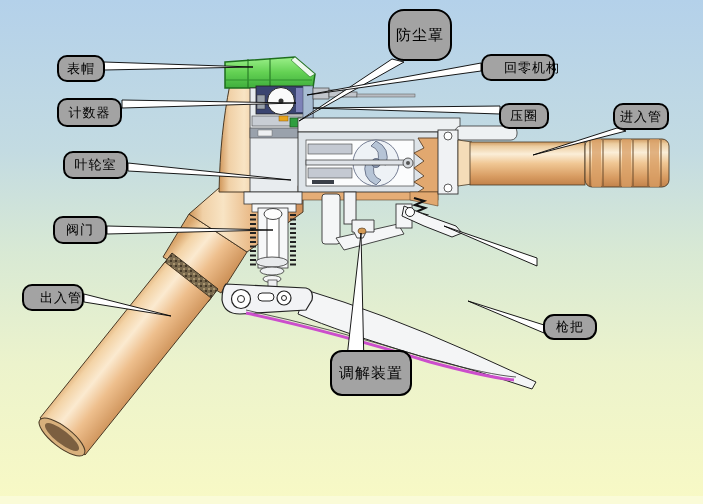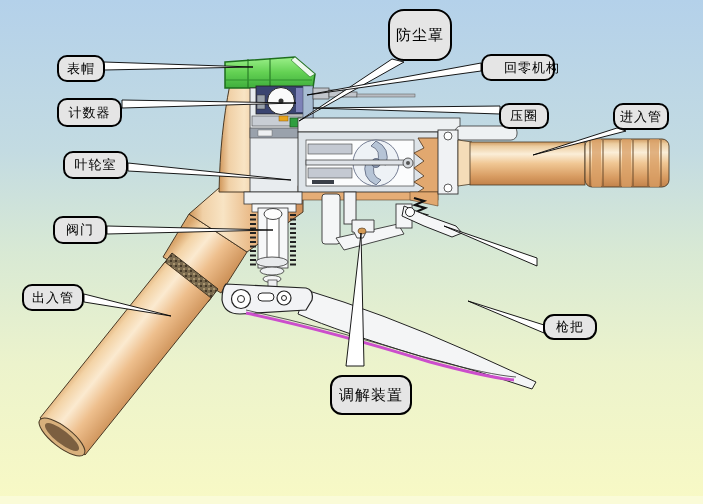--- a/index.html
+++ b/index.html
@@ -5,21 +5,21 @@
   html,body{margin:0;padding:0;}
   body{
     width:703px;height:504px;position:relative;overflow:hidden;
     font-family:"Liberation Sans","DejaVu Sans",sans-serif;
     background:#fff;
   }
   #stage{position:absolute;left:0;top:0;width:703px;height:504px;}
   svg{position:absolute;left:0;top:0;}
   .callout{
     position:absolute;
-    background:#e5e5e5;
+    background:#a3a3a3;
     border:2px solid #000;
     border-radius:10px;
     display:flex;align-items:center;justify-content:center;
     font-size:13px;color:#000;letter-spacing:1px;
     box-sizing:border-box;
     z-index:5;
     white-space:nowrap;
   }
   .callout.bubble{border-radius:16px;font-size:15px;}
   .callout.big{border-radius:12px;font-size:15px;}
@@ -221,34 +221,34 @@
     </div>
 <div class="callout" style="left:57px;top:98px;width:65px;height:29px;">
       <span>计数器</span>
     </div>
 <div class="callout" style="left:63px;top:151px;width:65px;height:28px;">
       <span>叶轮室</span>
     </div>
 <div class="callout" style="left:53px;top:216px;width:54px;height:28px;">
       <span>阀门</span>
     </div>
-<div class="callout" style="left:22px;top:284px;width:62px;height:27px;">
+<div class="callout" style="left:22px;top:284px;width:62px;height:27px;justify-content:flex-end;">
       <span>出入管</span>
     </div>
 <div class="callout bubble" style="left:388px;top:9px;width:64px;height:52px;">
       <span>防尘罩</span>
     </div>
 <div class="callout" style="left:481px;top:54px;width:74px;height:27px;padding-left:28px;">
       <span>回零机构</span>
     </div>
 <div class="callout" style="left:499px;top:103px;width:50px;height:26px;">
       <span>压圈</span>
     </div>
 <div class="callout" style="left:613px;top:103px;width:56px;height:27px;">
       <span>进入管</span>
     </div>
 <div class="callout" style="left:543px;top:314px;width:54px;height:26px;border-radius:11px;">
       <span>枪把</span>
     </div>
-<div class="callout big" style="left:330px;top:375px;width:82px;height:40px;text-align:center;">
+<div class="callout big" style="left:330px;top:350px;width:82px;height:46px;text-align:center;">
       <span>调解装置</span>
     </div>
 </div>
 
 </body></html>

